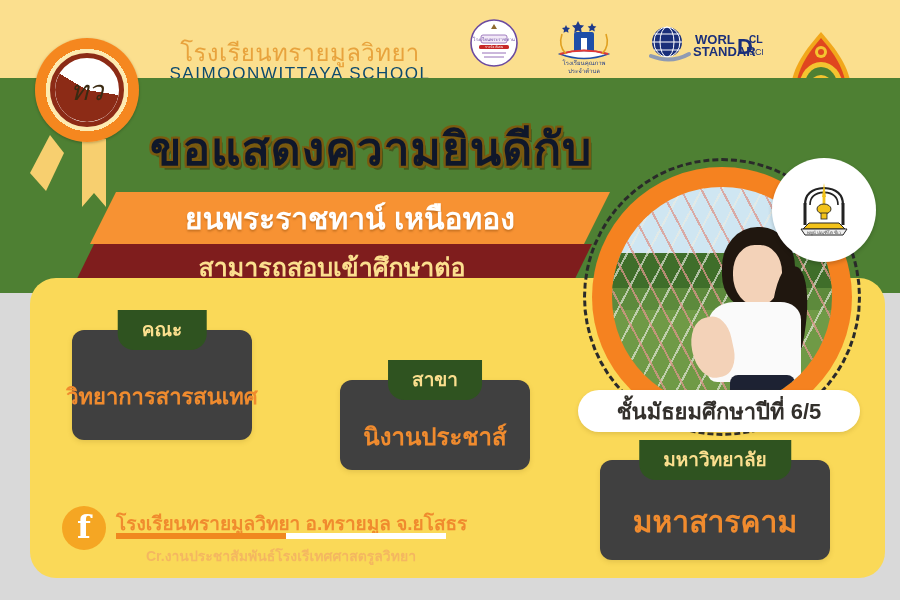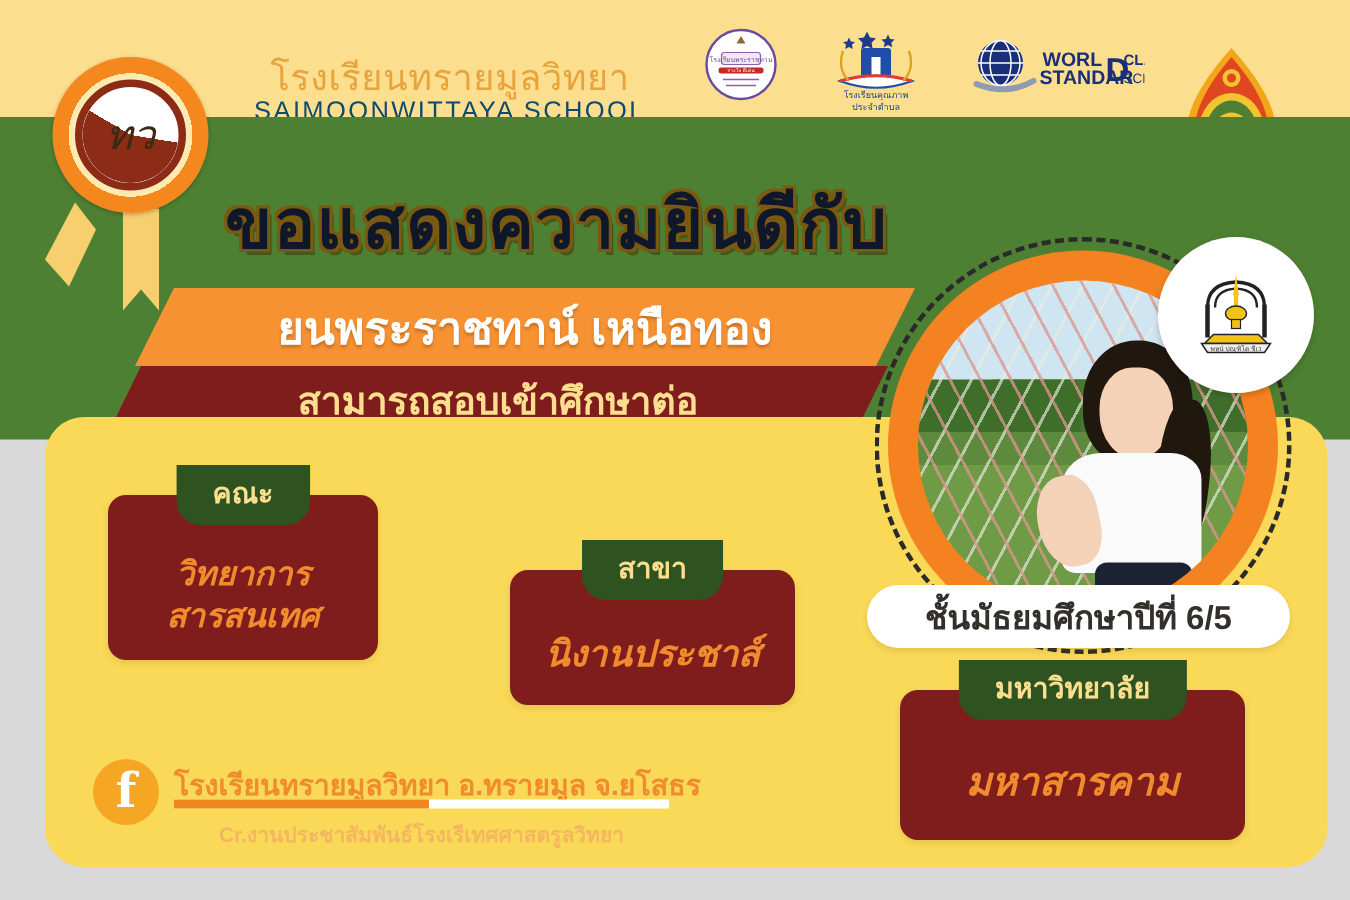--- a/index.html
+++ b/index.html
@@ -95,39 +95,39 @@
     font-size:25px;font-weight:700;color:#fbdf8e;white-space:nowrap;
   }
 
   
   .yellow-panel{
     position:absolute;left:30px;top:278px;width:855px;height:300px;
     background:#fad958;border-radius:26px;
   }
 
   
-  .card{position:absolute;background:#7f1d1d;border-radius:12px;box-shadow:0 2px 5px rgba(130,100,20,.18);}
+  .card{position:absolute;background:#404040;border-radius:12px;box-shadow:0 2px 5px rgba(130,100,20,.18);}
   .card-tab-wrap{
     position:absolute;left:50%;transform:translateX(-50%);top:-20px;
     background:#2f5320;color:#fbdf8e;font-size:19px;font-weight:700;
     white-space:nowrap;height:40px;line-height:40px;padding:0 24px;
     border-radius:0 0 16px 16px;
   }
   .card-body{
     position:absolute;left:0;right:0;bottom:0;top:24px;
-    display:flex;flex-direction:column;align-items:center;justify-content:center;
-    color:#f08b2e;font-weight:700;line-height:1.28;text-align:center;font-style:italic;
+    display:flex;align-items:center;justify-content:center;
+    color:#f08b2e;font-weight:700;line-height:1.28;text-align:center;
   }
 
   #card-faculty{left:72px;top:330px;width:180px;height:110px;}
   #card-faculty .card-body{font-size:22px;}
   #card-major{left:340px;top:380px;width:190px;height:90px;}
   #card-major .card-body{font-size:24px;}
   #card-univ{left:600px;top:460px;width:230px;height:100px;}
-  #card-univ .card-body{font-size:26px;}
+  #card-univ .card-body{font-size:30px;}
 
   
   .photo-dashed{
     position:absolute;left:583px;top:158px;width:278px;height:278px;border-radius:50%;
     border:3px dashed #2a2a2a;box-sizing:border-box;
   }
   .photo-ring{
     position:absolute;left:592px;top:167px;width:260px;height:260px;border-radius:50%;
     background:#f58220;
   }

